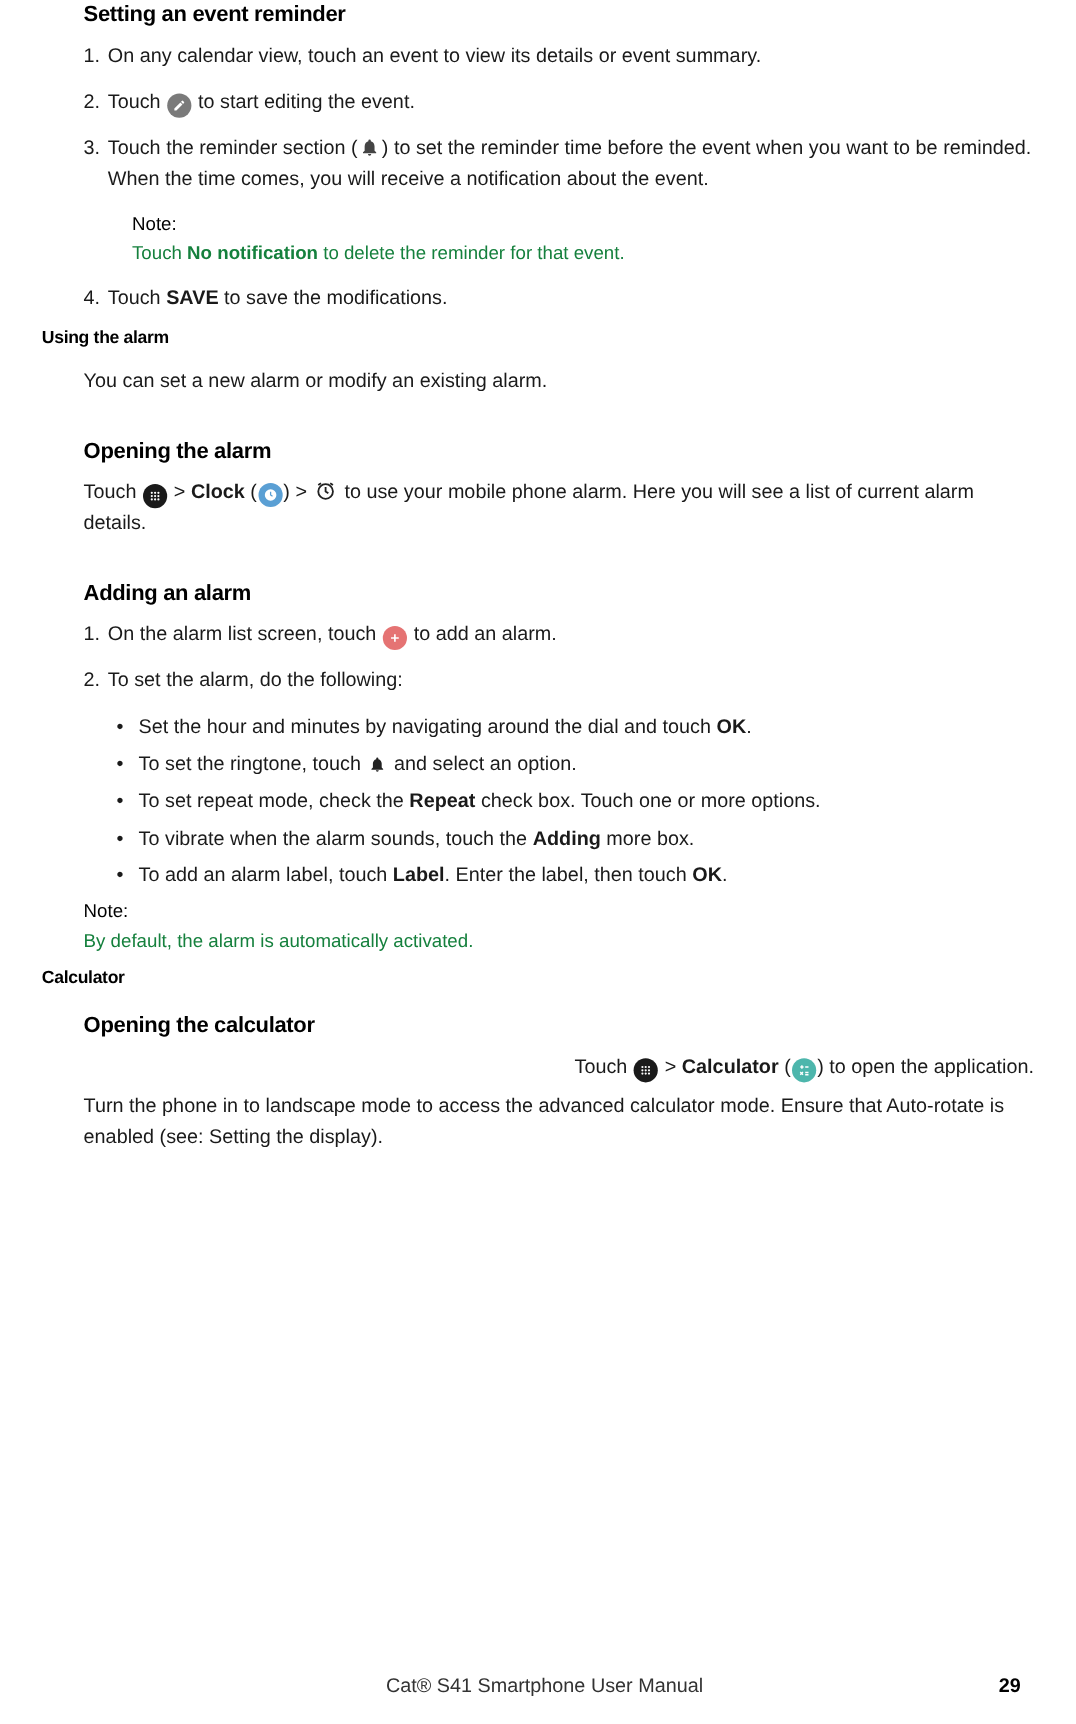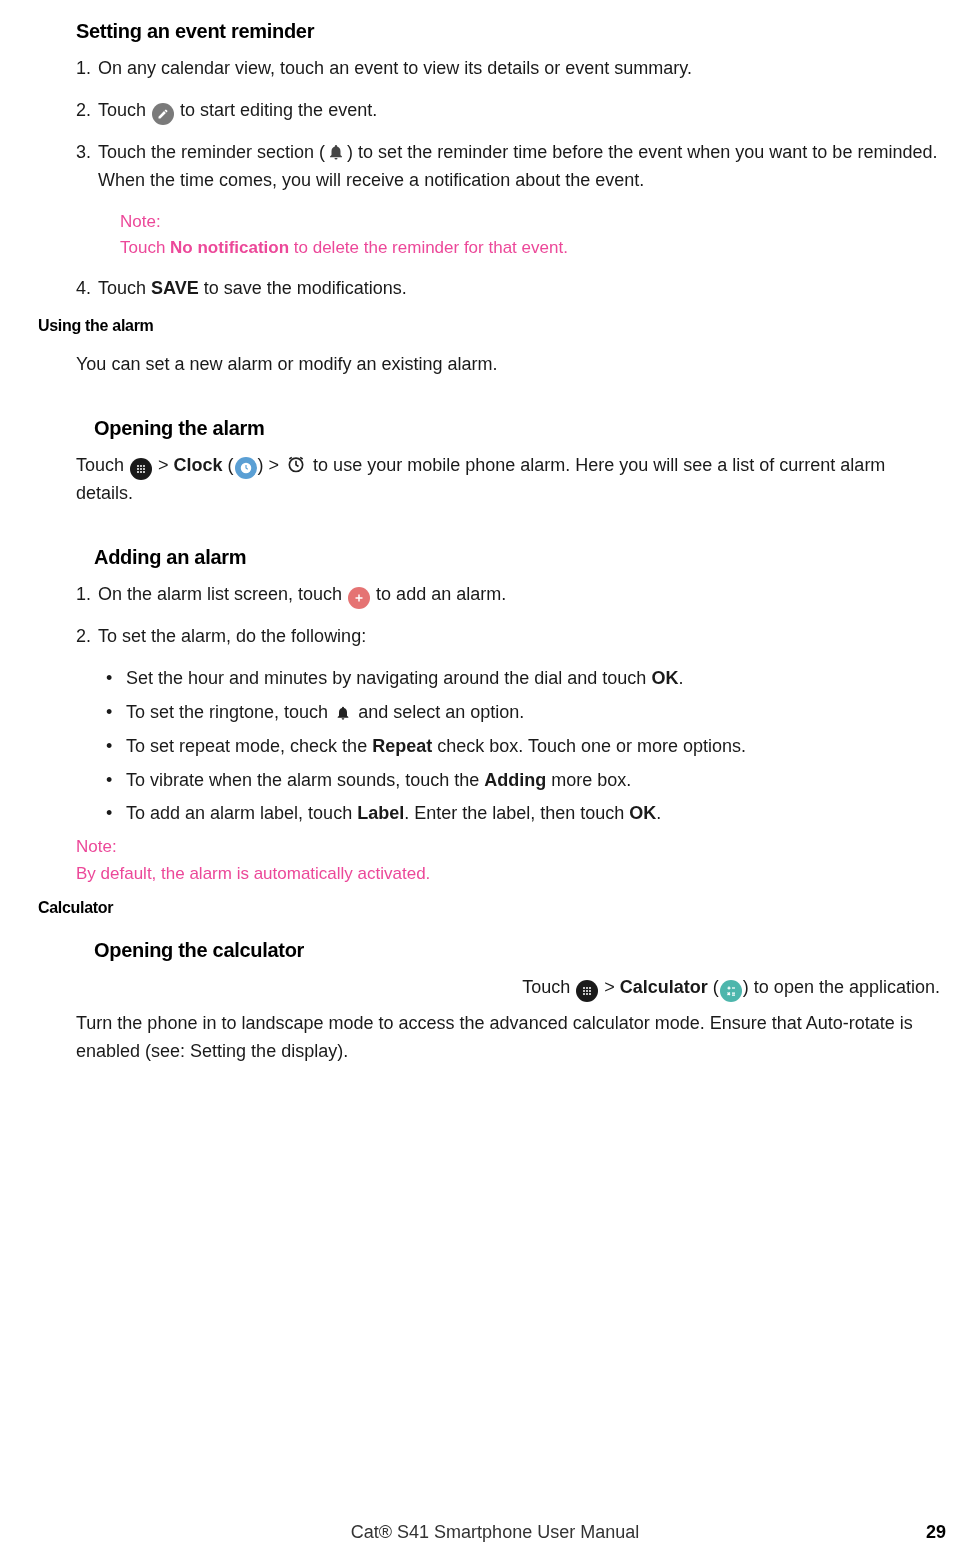--- a/index.html
+++ b/index.html
@@ -5,53 +5,53 @@
     * { margin: 0; padding: 0; box-sizing: border-box; }
     body {
       font-family: Arial, Helvetica, sans-serif;
       background: #fff;
       color: #000;
       width: 978px;
       height: 1567px;
       position: relative;
       padding: 0 38px;
     }
-    .content { padding-top: 20px; }
+    .content { padding-top: 2px; }
     h2.h2 {
       font-size: 16px;
       font-weight: 900;
       margin-top: 12px;
       margin-bottom: 16px;
       letter-spacing: -0.3px;
     }
     h3.h3 {
       font-size: 20px;
       font-weight: 900;
       margin-top: 38px;
       margin-bottom: 12px;
-      margin-left: 56px;
+      margin-left: 38px;
       letter-spacing: -0.3px;
     }
     .h3.first { margin-top: 0; margin-left: 38px; }
     p, li {
       font-size: 18px;
       line-height: 1.55;
       color: #1a1a1a;
     }
     .intro { margin-left: 38px; margin-top: 8px; margin-bottom: 8px; }
     ol.num { list-style: none; margin-left: 38px; margin-top: 6px; }
     ol.num > li { margin-bottom: 14px; position: relative; padding-left: 22px; }
     ol.num > li > .num-label { position: absolute; left: 0; top: 0; }
     ul.bullets { list-style: none; margin-left: 62px; margin-top: 8px; }
     ul.bullets > li { position: relative; padding-left: 26px; margin-bottom: 6px; }
     ul.bullets > li:before { content: "•"; position: absolute; left: 6px; top: 0; font-size: 18px; }
     .note-block { margin-left: 22px; margin-top: 14px; }
     .note-block-flush { margin-left: 38px; margin-top: 6px; }
-    .note-label { color: #ec4899; font-size: 17px; line-height: 1.55; }
-    .note-body { color: #ec4899; font-size: 17px; line-height: 1.55; }
+    .note-label { color: #000000; font-size: 17px; line-height: 1.55; }
+    .note-body { color: #15803d; font-size: 17px; line-height: 1.55; }
     .bold { font-weight: 700; }
     .icircle {
       display: inline-flex;
       width: 22px; height: 22px;
       border-radius: 50%;
       align-items: center; justify-content: center;
       vertical-align: -4px;
       margin: 0 1px;
     }
     .icircle.gray { background: #7a7a7a; }
@@ -71,21 +71,21 @@
     }
     .footer-title {
       flex: 1;
       text-align: center;
       font-size: 18px;
       color: #333;
     }
     .footer-page {
       width: 80px;
       text-align: right;
-      padding-right: 32px;
+      padding-right: 50px;
       font-size: 18px;
       font-weight: 700;
     }
     .footer-spacer { width: 80px; }
   </style>
 </head>
 <body>
 
 <div class="content">
 

